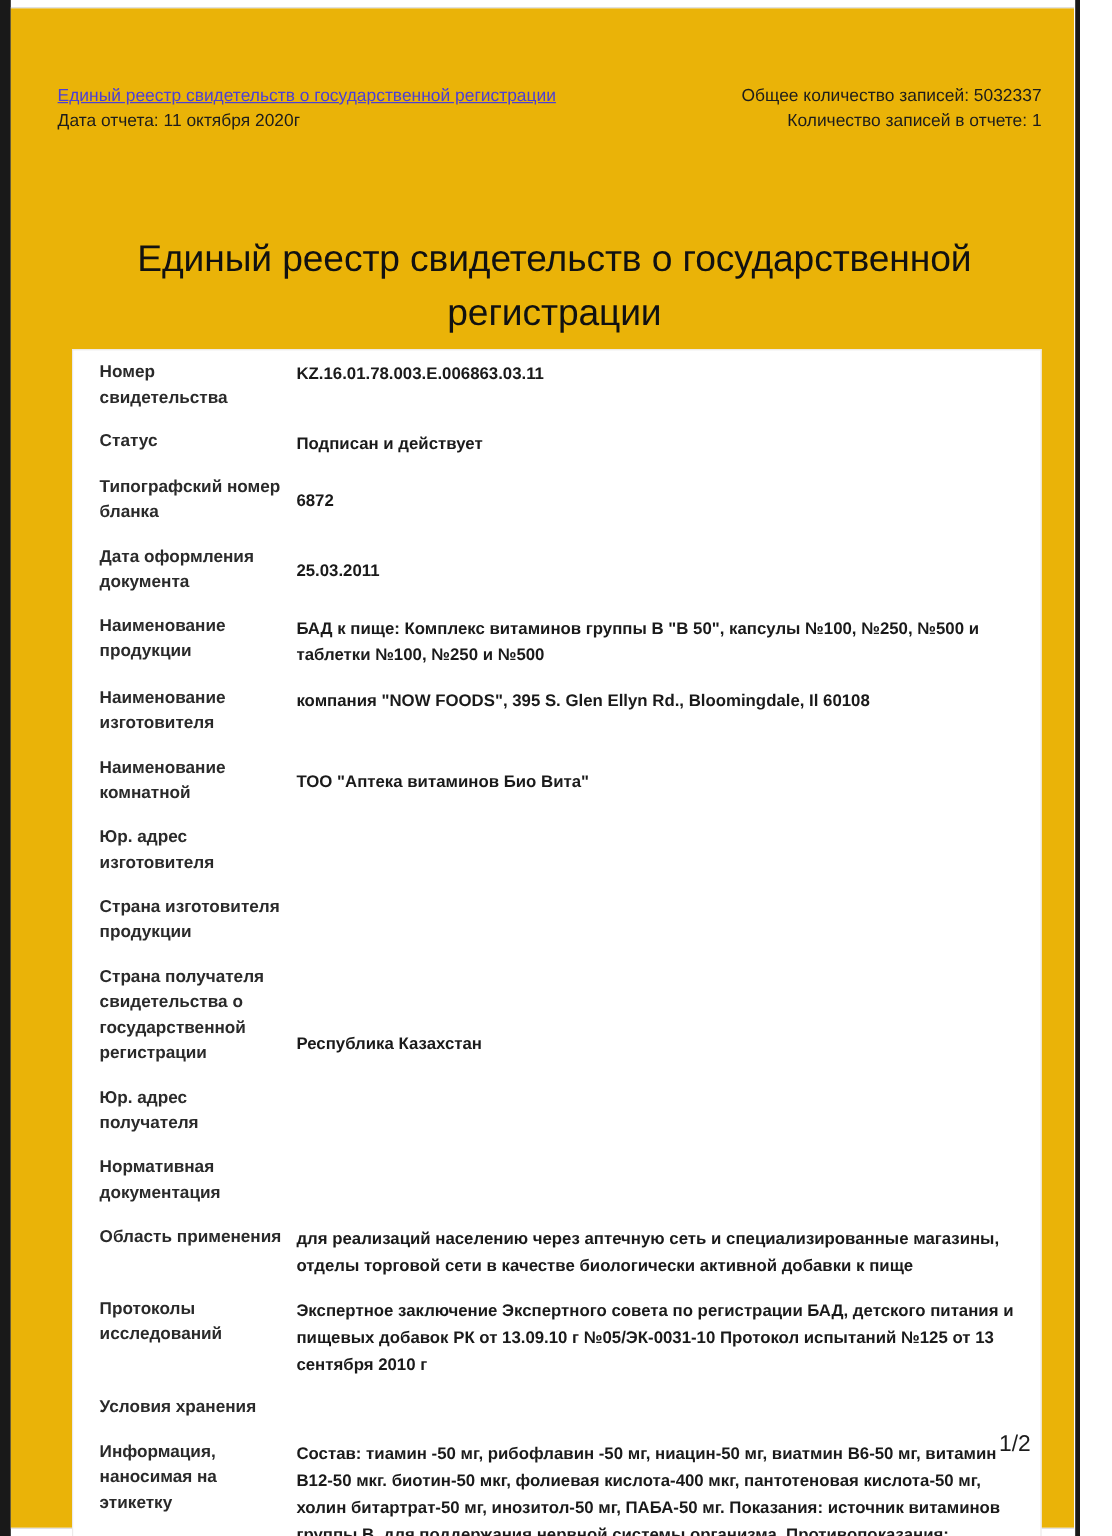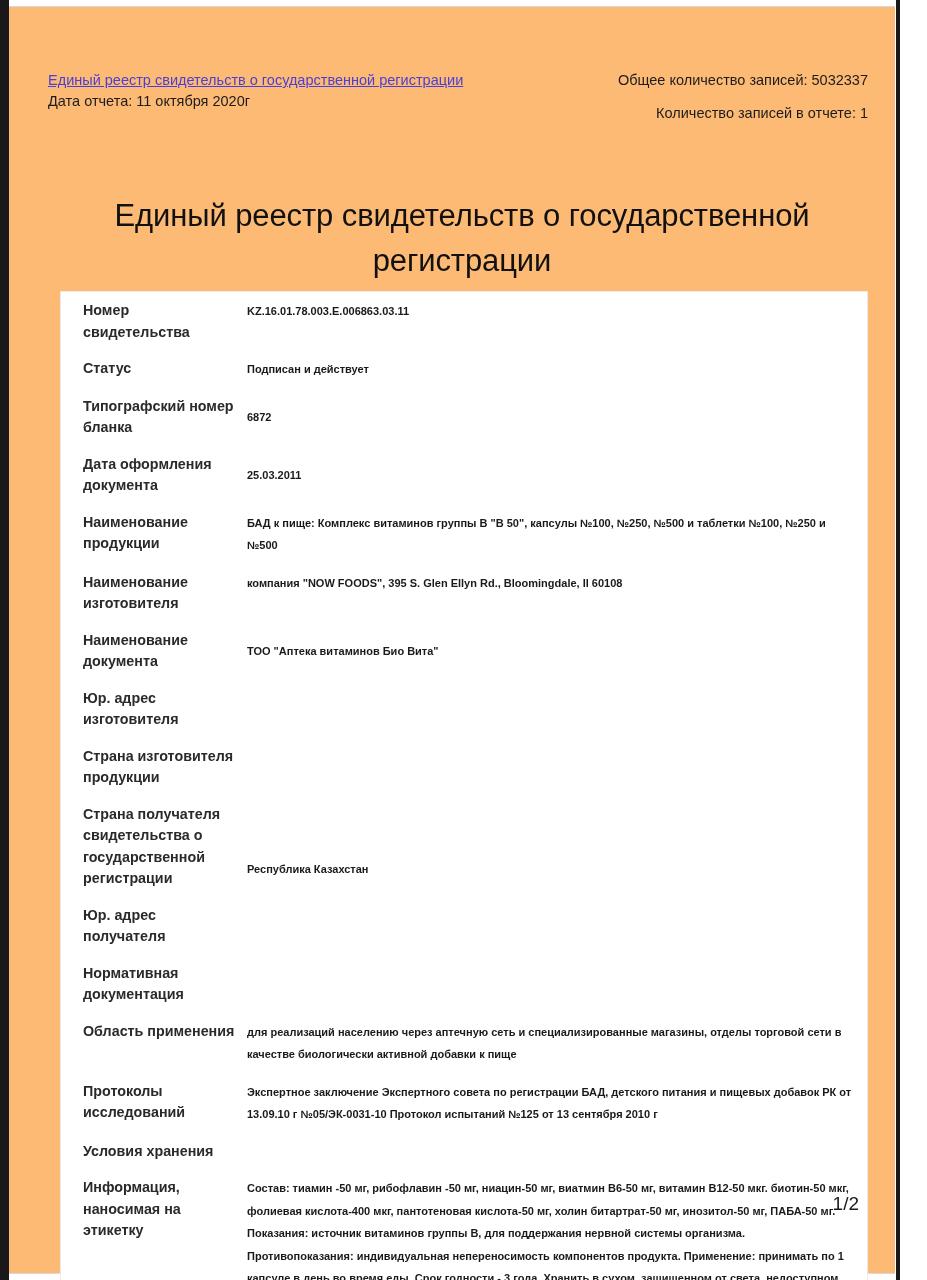--- a/index.html
+++ b/index.html
@@ -55,39 +55,39 @@
     width: 886px; height: 1px;
     background: #d9d9d9;
   }
 
   .sheet {
     position: absolute;
     left: 9px;
     top: 7px;
     width: 886px;
     height: 1266px;
-    background: #fdba74;
+    background: #eab308;
     box-sizing: border-box;
   }
 
   
   .doc-header {
     position: absolute;
     left: 39px;
     top: 63px;
     width: 820px;
     display: flex;
     justify-content: space-between;
     align-items: flex-start;
   }
   .hdr-left, .hdr-right {
     display: flex;
     flex-direction: column;
   }
-  .hdr-right { text-align: left; align-items: flex-end; gap: 12px; }
+  .hdr-right { text-align: left; align-items: flex-end; }
 
   .hdr-link {
     font-size: 14.5px;
     line-height: 21px;
     color: #4b3fd6;
     white-space: nowrap;
   }
   .hdr-text {
     font-size: 14.5px;
     line-height: 21px;
@@ -136,21 +136,21 @@
     padding: 0 10px 0 22px;
     font-size: 14.3px;
     line-height: 21.5px;
     color: #2a2a2a;
   }
 
   .cell-value {
     flex: 1 1 auto;
     box-sizing: border-box;
     padding: 0 14px 0 0;
-    font-size: 11px;
+    font-size: 14px;
     line-height: 22.5px;
     color: #1a1a1a;
   }
 
   
   .reg-row.align-mid .cell-value { padding-top: 10px; }
   .reg-row.align-low .cell-value { padding-top: 54px; }
   .reg-row.align-top .cell-value { padding-top: 0px; }
   .reg-row.tall-b { min-height: 53px; }
 
@@ -209,21 +209,21 @@
         </div>
         <div class="reg-row align-top">
           <div class="cell-label">Наименование продукции</div>
           <div class="cell-value">БАД к пище: Комплекс витаминов группы В "В 50", капсулы №100, №250, №500 и таблетки №100, №250 и №500</div>
         </div>
         <div class="reg-row align-top">
           <div class="cell-label">Наименование изготовителя</div>
           <div class="cell-value">компания "NOW FOODS", 395 S. Glen Ellyn Rd., Bloomingdale, Il 60108</div>
         </div>
         <div class="reg-row align-mid tall-b">
-          <div class="cell-label">Наименование документа</div>
+          <div class="cell-label">Наименование комнатной</div>
           <div class="cell-value">ТОО "Аптека витаминов Био Вита"</div>
         </div>
         <div class="reg-row tall-b">
           <div class="cell-label">Юр. адрес изготовителя</div>
           <div class="cell-value"></div>
         </div>
         <div class="reg-row tall-b">
           <div class="cell-label">Страна изготовителя продукции</div>
           <div class="cell-value"></div>
         </div>

